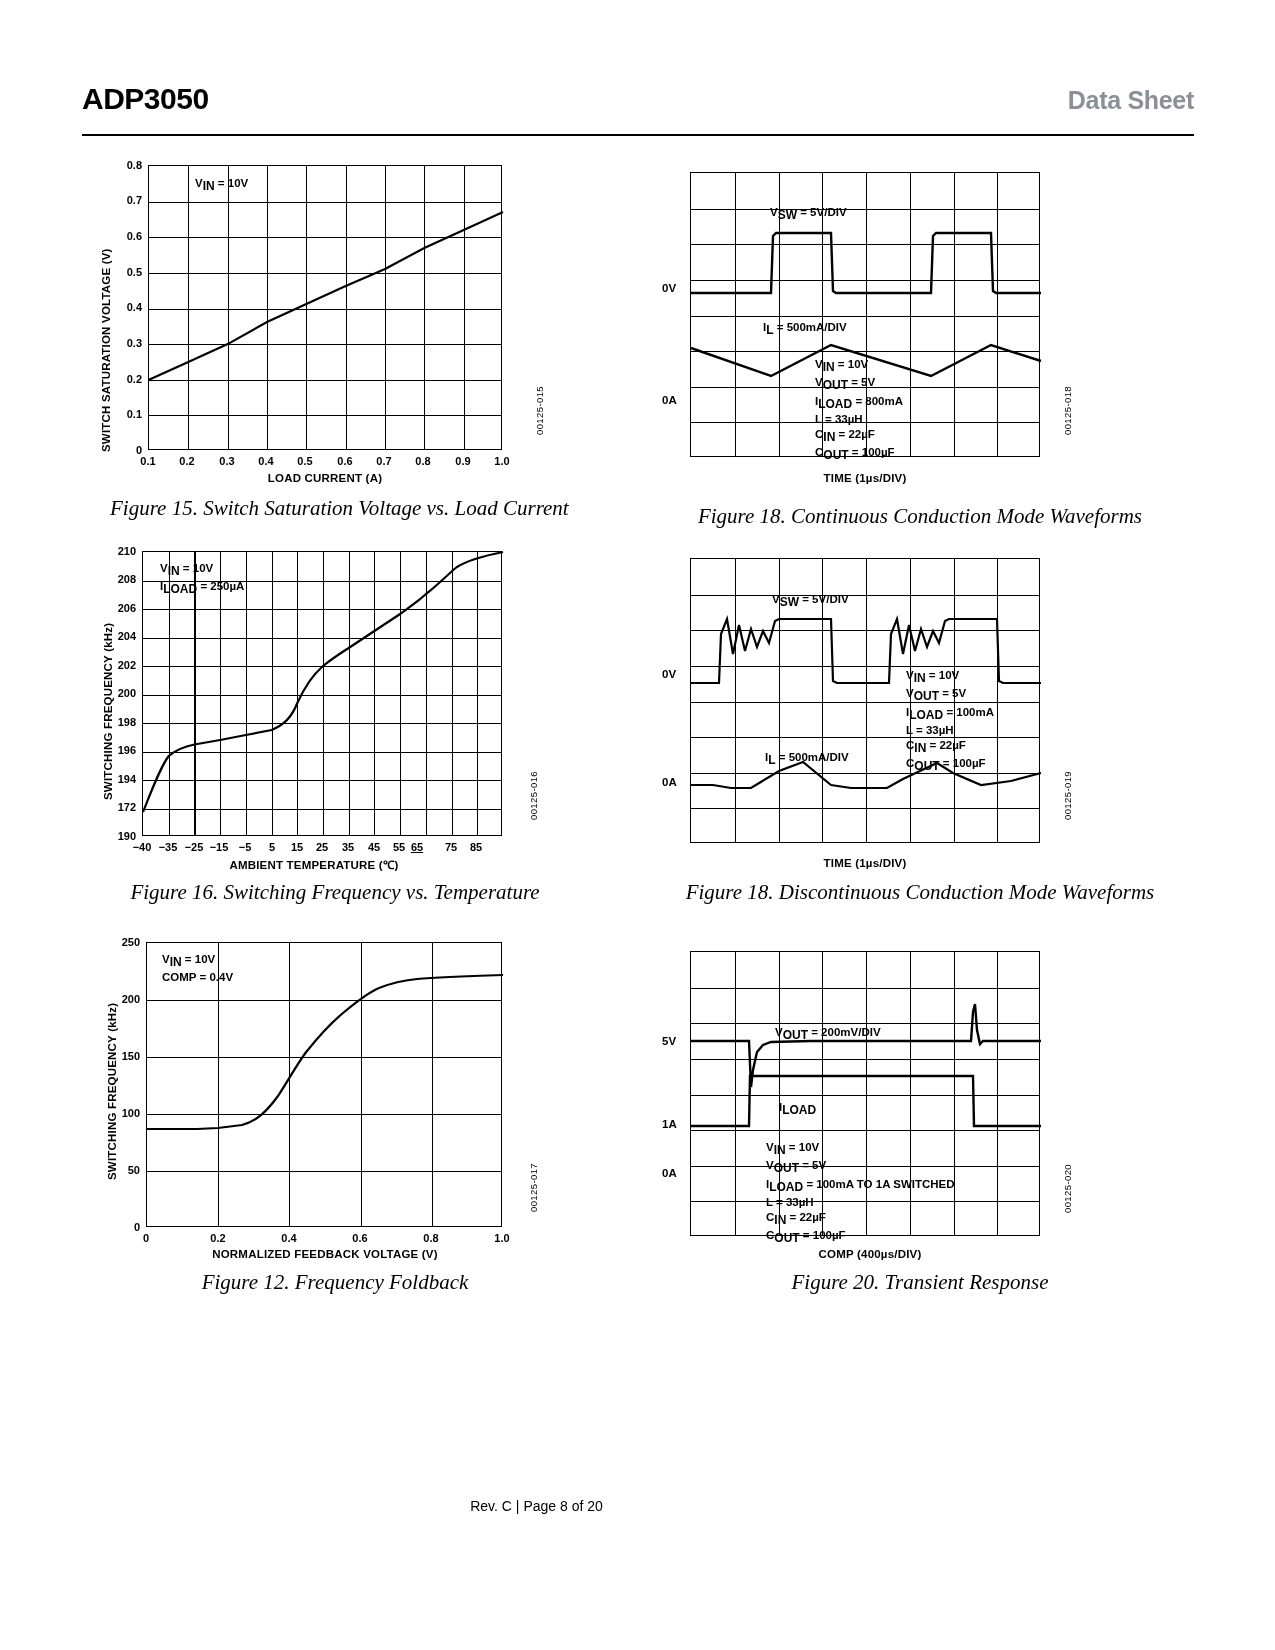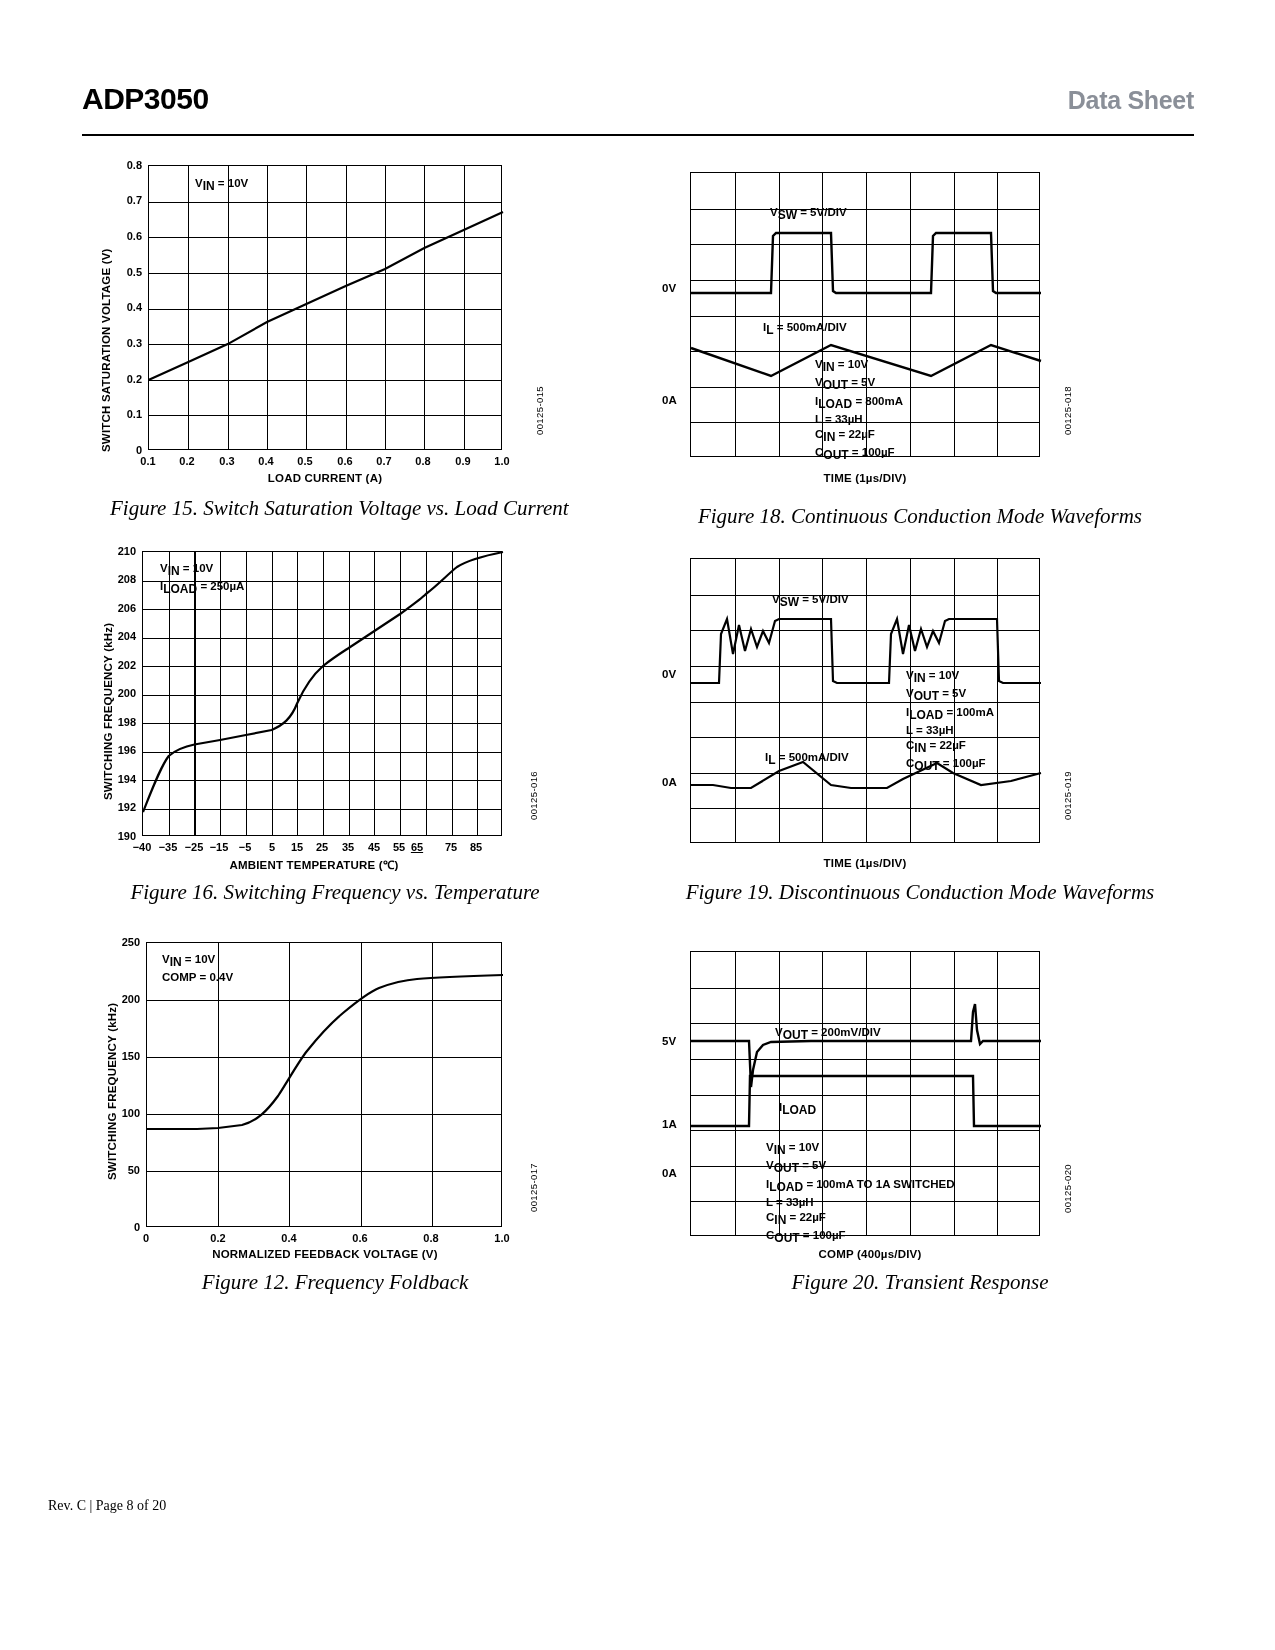--- a/index.html
+++ b/index.html
@@ -80,21 +80,22 @@
     white-space:nowrap; line-height:15px;
   }
   .annot sub { font-size:12px; }
   .axislab {
     position:absolute; font-size:11.5px; font-weight:bold; white-space:nowrap;
   }
   svg { display:block; overflow:visible; }
 
   .footer {
     position:absolute; left:0; right:0; top:1498px;
-    font-family:Liberation Serif, serif;
+    text-align:center;
+    font-family:Liberation Sans, sans-serif;
     font-size:14px;
     padding-left:48px;
   }
 </style>
 </head>
 <body>
 
 <div class="page">
 
   <div class="header">
@@ -208,21 +209,21 @@
 
     <div class="ytick" style="left:92px; top:545px; width:44px;">210</div>
     <div class="ytick" style="left:92px; top:573px; width:44px;">208</div>
     <div class="ytick" style="left:92px; top:602px; width:44px;">206</div>
     <div class="ytick" style="left:92px; top:630px; width:44px;">204</div>
     <div class="ytick" style="left:92px; top:659px; width:44px;">202</div>
     <div class="ytick" style="left:92px; top:687px; width:44px;">200</div>
     <div class="ytick" style="left:92px; top:716px; width:44px;">198</div>
     <div class="ytick" style="left:92px; top:744px; width:44px;">196</div>
     <div class="ytick" style="left:92px; top:773px; width:44px;">194</div>
-    <div class="ytick" style="left:92px; top:801px; width:44px;">192</div>
+    <div class="ytick" style="left:92px; top:801px; width:44px;">172</div>
     <div class="ytick" style="left:92px; top:830px; width:44px;">190</div>
 
     <div class="xtick" style="left:124px; top:841px; width:36px;">−40</div>
     <div class="xtick" style="left:150px; top:841px; width:36px;">−35</div>
     <div class="xtick" style="left:176px; top:841px; width:36px;">−25</div>
     <div class="xtick" style="left:201px; top:841px; width:36px;">−15</div>
     <div class="xtick" style="left:229px; top:841px; width:32px;">−5</div>
     <div class="xtick" style="left:256px; top:841px; width:32px;">5</div>
     <div class="xtick" style="left:280px; top:841px; width:34px;">15</div>
     <div class="xtick" style="left:305px; top:841px; width:34px;">25</div>
@@ -357,21 +358,21 @@
     <div class="axislab" style="left:662px; top:776px;">0A</div>
 
     <div class="annot" style="left:772px; top:592px;">V<sub>SW</sub> = 5V/DIV</div>
     <div class="annot" style="left:765px; top:750px;">I<sub>L</sub> = 500mA/DIV</div>
 
     <div class="annot" style="left:906px; top:668px;">V<sub>IN</sub> = 10V<br>V<sub>OUT</sub> = 5V<br>I<sub>LOAD</sub> = 100mA<br>L = 33µH<br>C<sub>IN</sub> = 22µF<br>C<sub>OUT</sub> = 100µF</div>
 
     <div class="xlab" style="left:770px; top:857px; width:190px;">TIME (1µs/DIV)</div>
 
     <div class="figid" style="left:1062px; top:820px;">00125-019</div>
-    <div class="caption" style="left:670px; top:880px; width:500px;">Figure 19. Discontinuous Conduction Mode Waveforms</div>
+    <div class="caption" style="left:670px; top:880px; width:500px;">Figure 18. Discontinuous Conduction Mode Waveforms</div>
   </div>
 
   <div class="fig">
     <div class="plot" style="left:690px; top:951px; width:350px; height:285px;">
       <div class="grid-v" style="left:43.75px"></div>
       <div class="grid-v" style="left:87.5px"></div>
       <div class="grid-v" style="left:131.25px"></div>
       <div class="grid-v" style="left:175px"></div>
       <div class="grid-v" style="left:218.75px"></div>
       <div class="grid-v" style="left:262.5px"></div>

